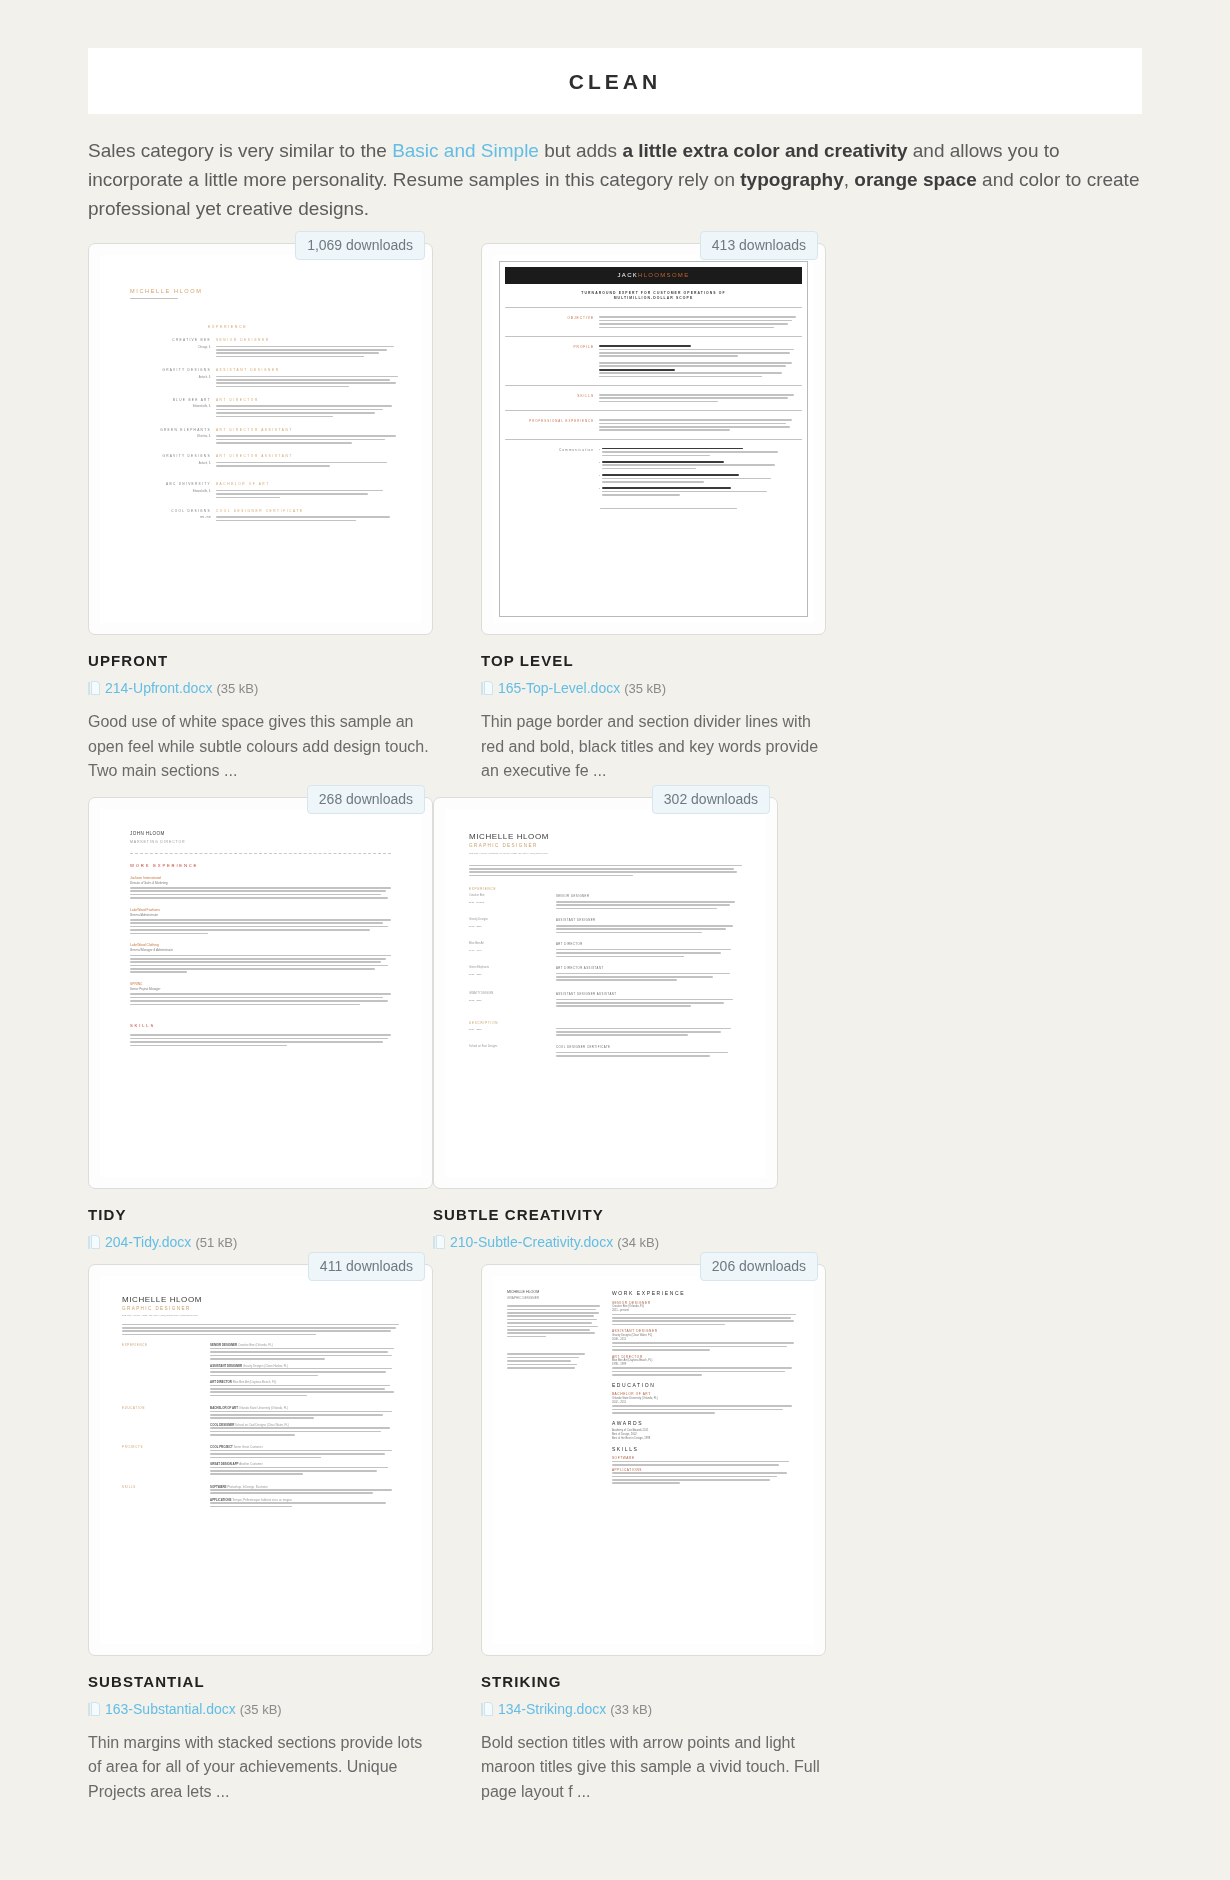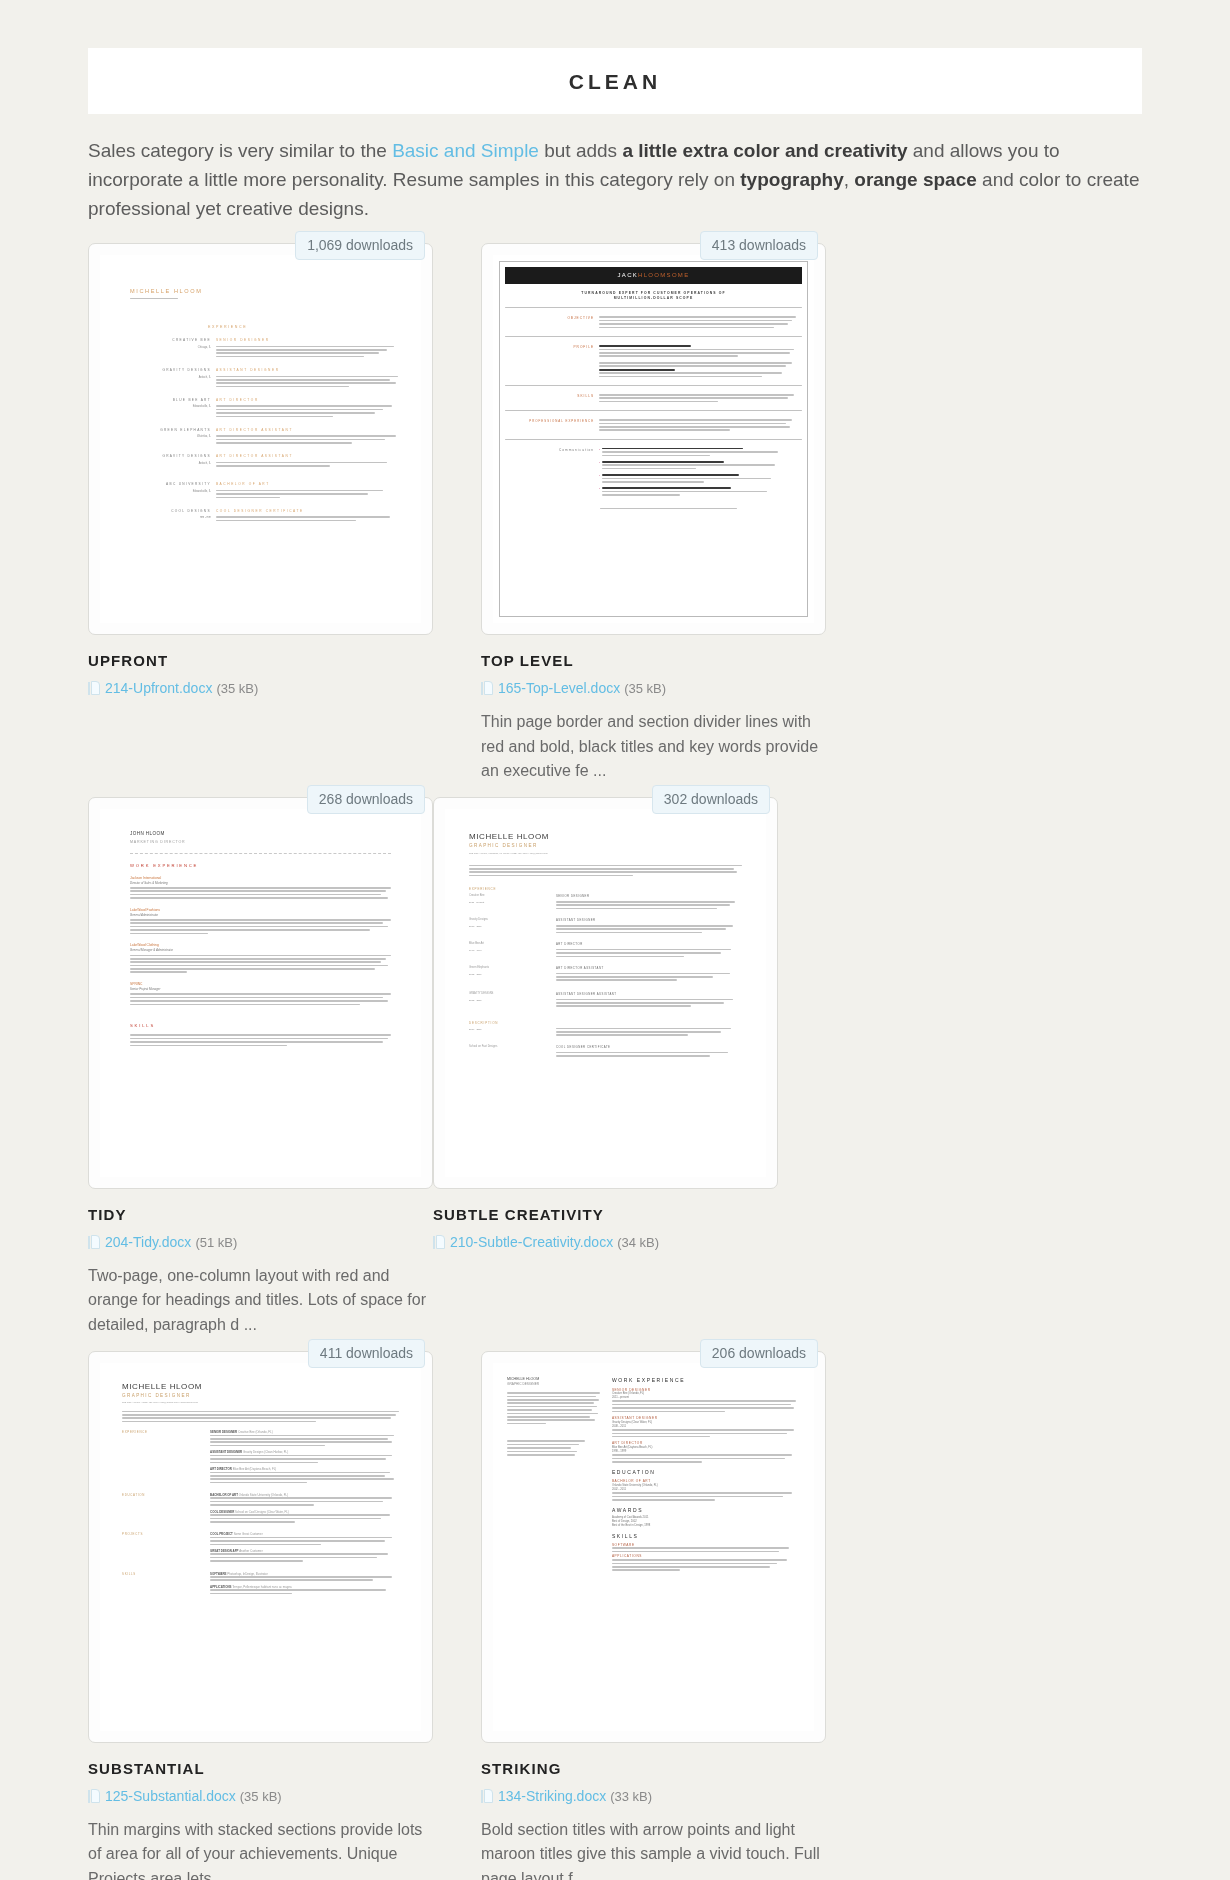--- a/index.html
+++ b/index.html
@@ -266,20 +266,21 @@
       </div>
       <div class="name">UPFRONT</div>
       <div class="fileline">
         <span class="doc-icon">
             <b></b>
             <i></i>
           </span>
         <a href="#">214-Upfront.docx</a>
         <span class="sz">(35 kB)</span>
       </div>
+      <div class="desc">Good use of white space gives this sample an open feel while subtle colours add design touch. Two main sections ...</div>
     </div>
 
     <div class="cell">
       <div class="thumb-wrap">
         <div class="badge">413 downloads</div>
         <div class="thumb-card">
           <div class="sheet" style="padding:6px">
             <div class="tl-outer">
               <div class="tl-band"><span>JACK</span><span class="o">HLOOMSOME</span></div>
               <div style="text-align:center;color:#3a3a3a;font-size:3.4px;letter-spacing:1.1px;margin-top:7px;font-weight:bold">TURNAROUND EXPERT FOR CUSTOMER OPERATIONS OF</div>
@@ -451,21 +452,20 @@
       </div>
       <div class="name">TIDY</div>
       <div class="fileline">
         <span class="doc-icon">
             <b></b>
             <i></i>
           </span>
         <a href="#">204-Tidy.docx</a>
         <span class="sz">(51 kB)</span>
       </div>
-      <div class="desc">Two-page, one-column layout with red and orange for headings and titles. Lots of space for detailed, paragraph d ...</div>
     </div>
 
     <div class="cell">
       <div class="thumb-wrap">
         <div class="badge">302 downloads</div>
         <div class="thumb-card">
           <div class="sheet" style="padding:22px 24px">
             <div class="mh-name">MICHELLE HLOOM</div>
             <div class="mh-role">GRAPHIC DESIGNER</div>
             <div style="font-size:2.4px;color:#9a9a9a;margin-top:2px">123 Park Avenue, Michigan, MI 48078 / (123) 456-7890 / info@hloom.com</div>
@@ -650,21 +650,21 @@
               </div>
           </div>
         </div>
       </div>
       <div class="name">SUBSTANTIAL</div>
       <div class="fileline">
         <span class="doc-icon">
             <b></b>
             <i></i>
           </span>
-        <a href="#">125-Substantial.docx</a>
+        <a href="#">163-Substantial.docx</a>
         <span class="sz">(35 kB)</span>
       </div>
       <div class="desc">Thin margins with stacked sections provide lots of area for all of your achievements. Unique Projects area lets ...</div>
     </div>
 
     <div class="cell">
       <div class="thumb-wrap">
         <div class="badge">206 downloads</div>
         <div class="thumb-card">
           <div class="sheet" style="padding:14px 14px;display:flex;gap:8px">

